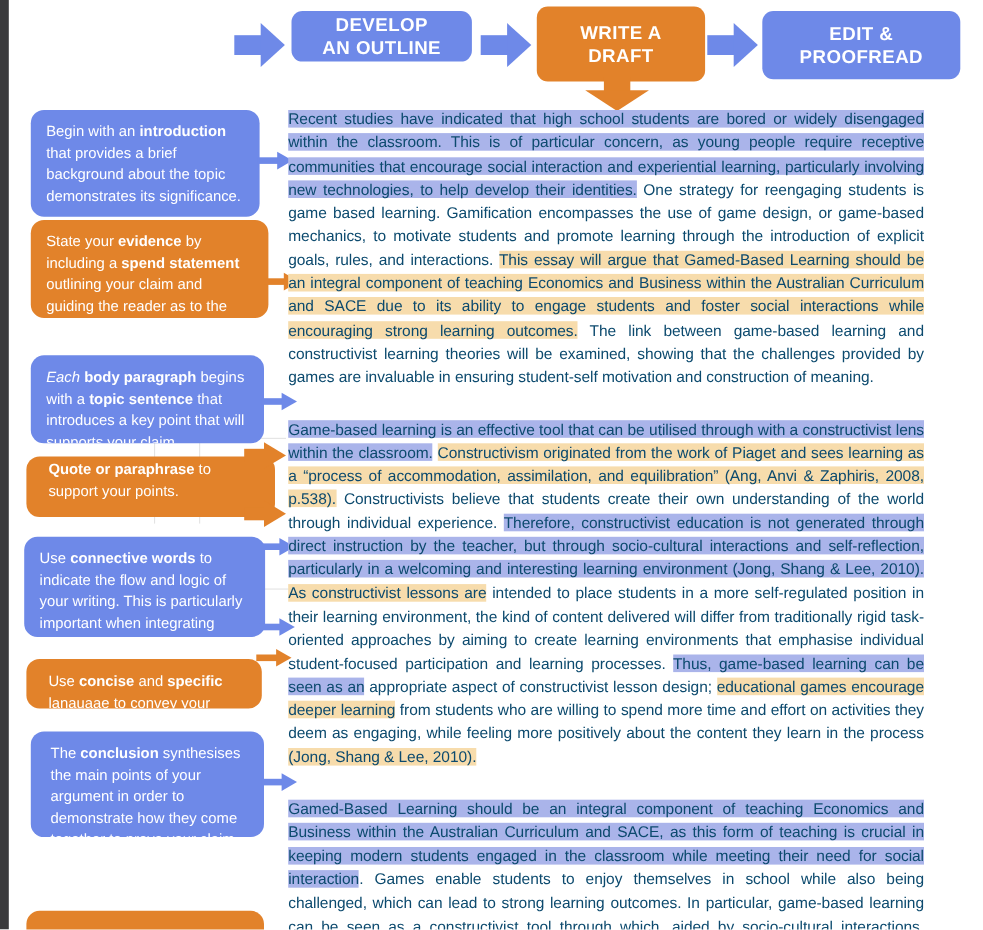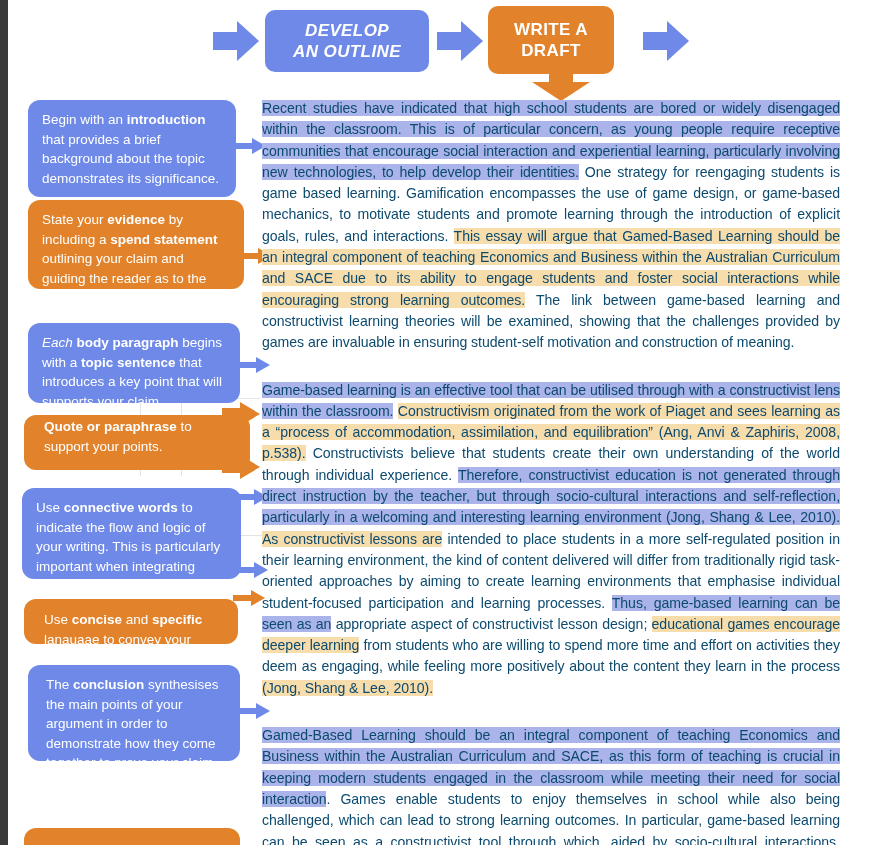--- a/index.html
+++ b/index.html
@@ -179,45 +179,49 @@
 <div id="left-edge-strip"></div>
 
 <div id="process-flow">
 
 
   <div class="flow-arrow" style="left:168px; top:17px;">
     <div class="shaft"></div>
     <div class="head"></div>
   </div>
 
-  <div class="flow-step blue" style="left:220px; top:6px; width:164px; height:62px;font-style:italic;">
+  <div class="flow-step blue" style="left:220px; top:6px; width:164px; height:46px;">
     <span class="flow-step-label">DEVELOP
 AN OUTLINE</span>
   </div>
 
   <div class="flow-arrow" style="left:392px; top:17px;">
     <div class="shaft"></div>
     <div class="head"></div>
   </div>
 
-  <div class="flow-step orange" style="left:443px; top:2px; width:126px; height:68px;">
+  <div class="flow-step orange" style="left:443px; top:2px; width:153px; height:68px;">
     <span class="flow-step-label">WRITE A
 DRAFT</span>
   </div>
 
   <div id="write-draft-down-arrow" style="left:487px; top:66px;">
     <div class="shaft"></div>
     <div class="head"></div>
   </div>
 
   <div class="flow-arrow" style="left:598px; top:17px;">
     <div class="shaft"></div>
     <div class="head"></div>
   </div>
 
+  <div class="flow-step blue" style="left:648px; top:6px; width:180px; height:62px;">
+    <span class="flow-step-label">EDIT &amp;
+PROOFREAD</span>
+  </div>
 </div>
 
 <div class="guide-line" style="left:140px; top:398px; width:1px; height:78px;"></div>
 <div class="guide-line" style="left:181px; top:398px; width:1px; height:78px;"></div>
 <div class="guide-line" style="left:140px; top:398px; width:120px; height:1px;"></div>
 <div class="guide-line" style="left:236px; top:535px; width:34px; height:1px;"></div>
 
 <div class="callout blue" style="left:28px; top:100px; width:208px; height:97px;">
   <span>Begin with an <b>introduction</b> that provides a brief background about the topic demonstrates its significance.</span>
 </div>

